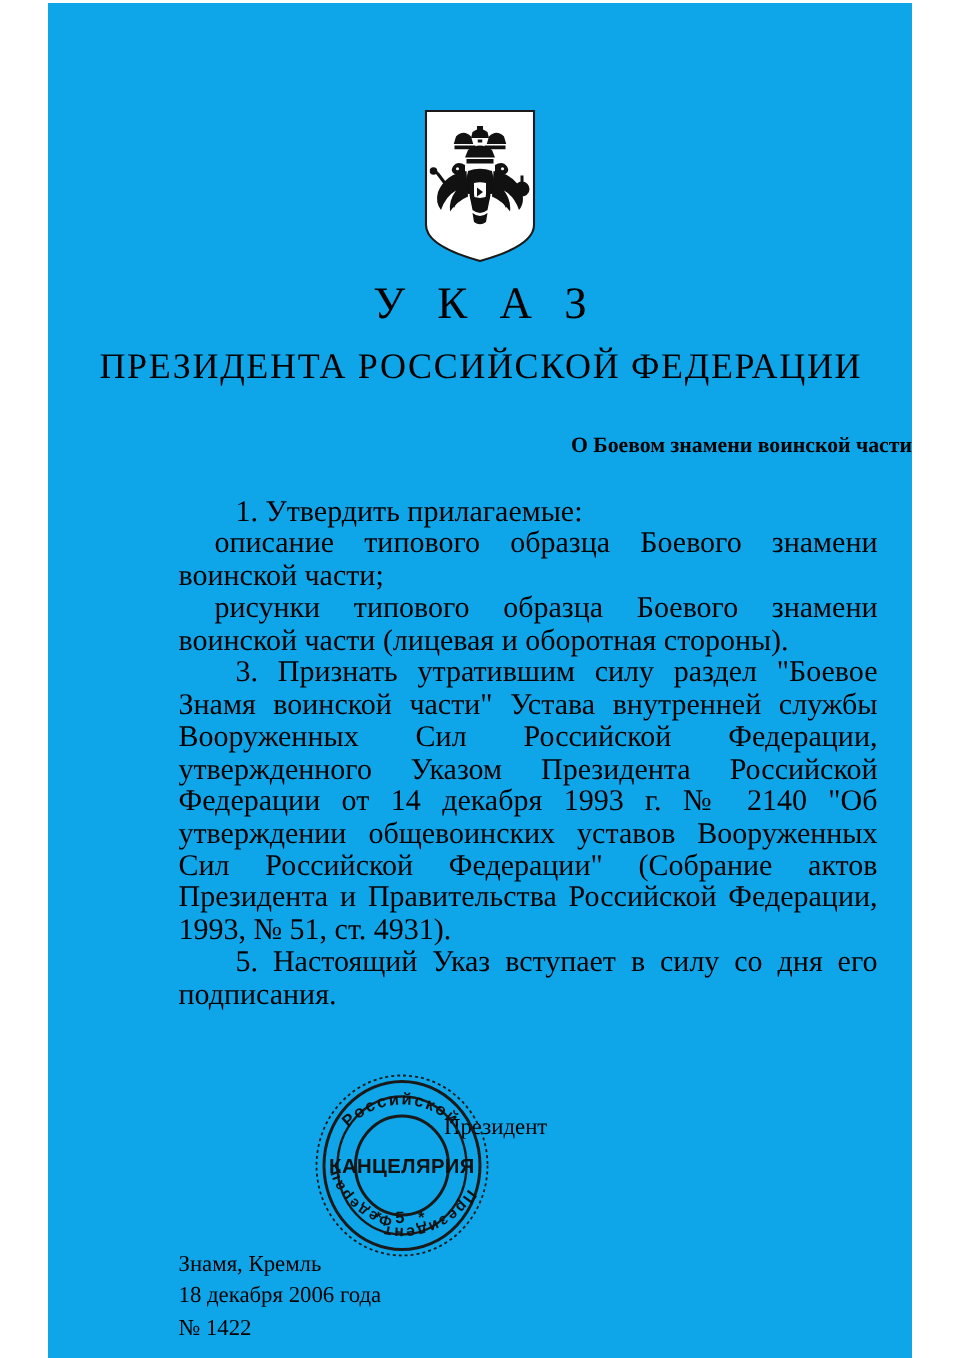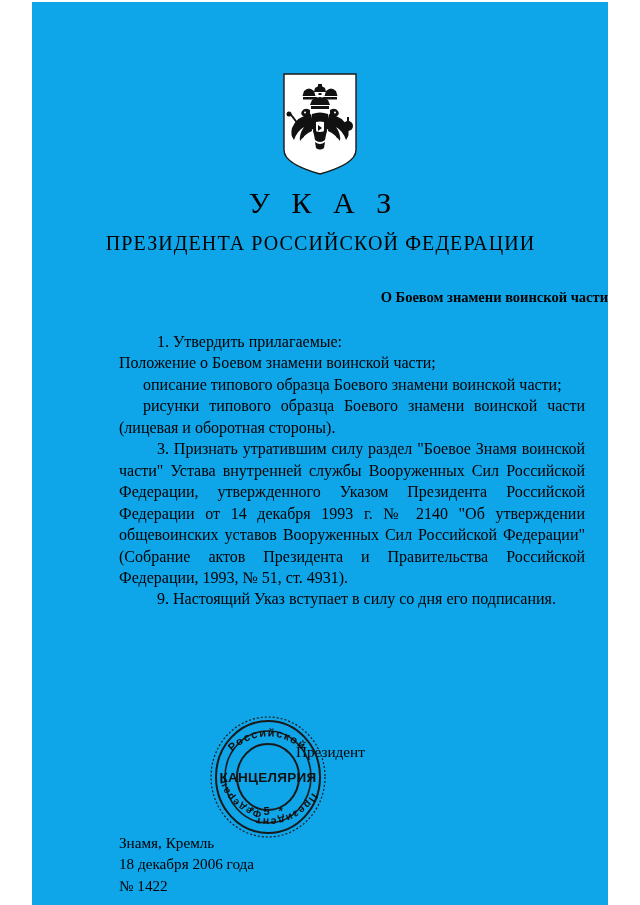--- a/index.html
+++ b/index.html
@@ -47,21 +47,21 @@
     font-weight: normal;
     margin: 0;
   }
   #title-ukaz { top: 186px; }
 
   .doc-subtitle {
     position: absolute;
     left: 0;
     right: 0;
     text-align: center;
-    font-size: 20px;
+    font-size: 24px;
     line-height: 1;
     letter-spacing: 1.1px;
     text-indent: 1.1px;
     font-weight: normal;
     margin: 0;
   }
   #title-president { top: 231px; }
 
   #doc-heading {
     position: absolute;
@@ -74,21 +74,21 @@
     font-weight: bold;
     margin: 0;
   }
 
   
   #body-text {
     position: absolute;
     left: 87px;
     top: 329px;
     width: 466px;
-    font-size: 16px;
+    font-size: 20px;
     line-height: 21.45px;
     text-align: justify;
     text-justify: inter-word;
   }
   #body-text p {
     margin: 0;
     text-indent: 38px;
   }
   #body-text p.no-indent {
     text-indent: 0;
@@ -177,25 +177,24 @@
       </g>
     </svg>
   </div>
 
   <h1 class="doc-title" id="title-ukaz">У К А З</h1>
   <h2 class="doc-subtitle" id="title-president">ПРЕЗИДЕНТА РОССИЙСКОЙ ФЕДЕРАЦИИ</h2>
   <h3 id="doc-heading">О Боевом знамени воинской части</h3>
 
   <div id="body-text">
     <p>1. Утвердить прилагаемые:</p>
-    <p class="no-indent">Положение о Боевом знамени воинской части;</p>
     <p class="sub-item">описание типового образца Боевого знамени воинской части;</p>
     <p class="sub-item">рисунки типового образца Боевого знамени воинской части (лицевая и оборотная стороны).</p>
     <p>3. Признать утратившим силу раздел "Боевое Знамя воинской части" Устава внутренней службы Вооруженных Сил Российской Федерации, утвержденного Указом Президента Российской Федерации от 14 декабря 1993 г. № 2140 "Об утверждении общевоинских уставов Вооруженных Сил Российской Федерации" (Собрание актов Президента и Правительства Российской Федерации, 1993, № 51, ст. 4931).</p>
-    <p>9. Настоящий Указ вступает в силу со дня его подписания.</p>
+    <p>5. Настоящий Указ вступает в силу со дня его подписания.</p>
   </div>
 
   <div id="signature">
     <div class="sig-line">Президент</div>
   </div>
 
   <div id="stamp">
     <svg width="120" height="128" viewBox="0 0 120 128">
       <defs>
         <path id="arcOuterTop" d="M 10,66 A 52,56 0 0 1 110,66"></path>

